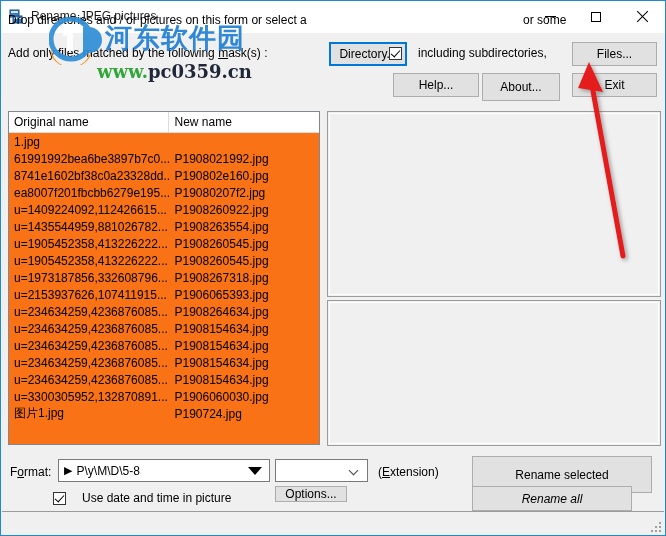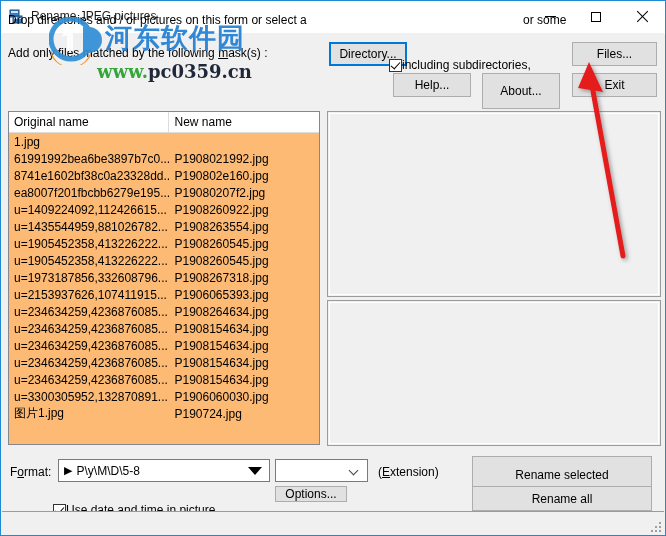--- a/index.html
+++ b/index.html
@@ -114,32 +114,31 @@
     padding: 0;
     box-sizing: border-box;
   }
   .winbtn.focused {
     border: 2px solid #0078d7;
     margin-left: 36px;
   }
 
   .btn-directory { left: 292px; top: 41px;  width: 78px;  height: 24px; }
   .btn-files     { left: 571px; top: 41px;  width: 85px;  height: 24px; }
-  .btn-help      { left: 392px; top: 72px;  width: 78px;  height: 24px; }
-  .btn-about     { left: 481px; top: 72px;  width: 78px;  height: 36px; }
+  .btn-help      { left: 392px; top: 72px;  width: 86px;  height: 24px; }
+  .btn-about     { left: 481px; top: 72px;  width: 78px;  height: 28px; }
   .btn-exit      { left: 571px; top: 72px;  width: 85px;  height: 24px; }
 
   .checkbox-row {
     position: absolute;
     display: flex;
     align-items: center;
-    gap: 0;
+    gap: 16px;
     white-space: nowrap;
     cursor: default;
-    margin-top: 12px;
   }
   .cb-subdirs { left: 388px; top: 45px; }
   .cb-usedate { left: 52px;  top: 490px; }
 
   .cbox {
     width: 13px; height: 13px;
     border: 1px solid #333;
     background: #fff;
     box-sizing: border-box;
     position: relative;
@@ -169,21 +168,21 @@
     align-items: center;
   }
   .mask-input { left: 247px; top: 72px; width: 122px; height: 22px; }
 
   
   .listview {
     position: absolute;
     left: 7px; top: 110px;
     width: 312px;
     height: 334px;
-    background: #fdba74;
+    background: #f97316;
     border: 1px solid #828790;
     box-sizing: border-box;
     overflow: hidden;
     text-decoration: underline;
   }
   .lv-header {
     position: absolute;
     left: 0; top: 0;
     width: 100%;
     height: 21px;
@@ -299,21 +298,21 @@
     position: absolute;
     left: 0; top: 1px;
     width: 6px; height: 6px;
     border: solid #444;
     border-width: 0 1.3px 1.3px 0;
     transform: rotate(45deg);
   }
 
   .btn-options    { left: 274px; top: 485px; width: 72px;  height: 16px; }
   .btn-ren-sel    { left: 471px; top: 455px; width: 180px; height: 37px; }
-  .btn-ren-all    { left: 471px; top: 485px; width: 180px; height: 25px; }
+  .btn-ren-all    { left: 471px; top: 485px; width: 160px; height: 25px; font-style: italic; }
 
   
   .statusbar {
     position: absolute;
     left: 1px; bottom: 0;
     width: 662px;
     height: 23px;
     background: #f0f0f0;
     border-top: 1px solid #9b9b9b;
   }

